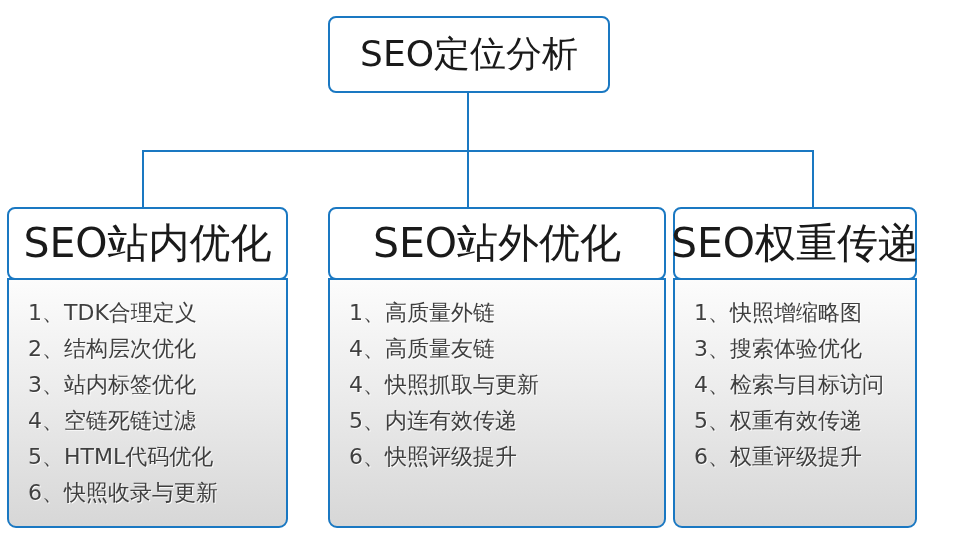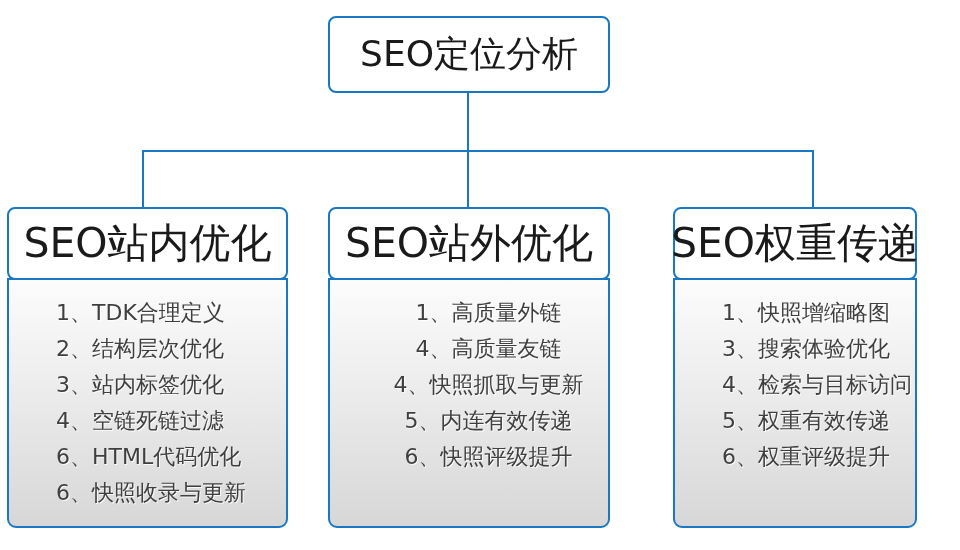--- a/index.html
+++ b/index.html
@@ -42,21 +42,21 @@
     text-align: center;
   }
 
   
   .column {
     position: absolute;
     top: 207px;
     z-index: 2;
   }
   .col-0 { left: 7px;  width: 281px; }
-  .col-1 { left: 328px; width: 282px; text-align: center; }
+  .col-1 { left: 328px; width: 338px; }
   .col-2 { left: 673px; width: 244px; }
 
   .col-header {
     box-sizing: border-box;
     width: 100%;
     height: 73px;
     background: #ffffff;
     border: 2px solid #1a78c2;
     border-radius: 8px;
     display: flex;
@@ -81,21 +81,20 @@
     position: relative;
     z-index: 1;
   }
 
   .list-item {
     font-size: 22px;
     line-height: 36px;
     color: #3f3f3f;
     white-space: nowrap;
     text-shadow: 1px 1px 0 rgba(255,255,255,0.85);
-    margin-left: 28px;
   }
 </style>
 </head>
 <body>
 
 <div id="canvas">
 
   <div class="line v" style="left:467px; top:93px;  height:114px;"></div>
   <div class="line h" style="left:142px; top:150px; width:672px;"></div>
   <div class="line v" style="left:142px; top:150px; height:57px;"></div>
@@ -103,21 +102,21 @@
 
   <div class="root-box">SEO定位分析</div>
 
   <div class="column col-0">
     <div class="col-header">SEO站内优化</div>
     <div class="col-list">
       <div class="list-item">1、TDK合理定义</div>
       <div class="list-item">2、结构层次优化</div>
       <div class="list-item">3、站内标签优化</div>
       <div class="list-item">4、空链死链过滤</div>
-      <div class="list-item">6、HTML代码优化</div>
+      <div class="list-item">5、HTML代码优化</div>
       <div class="list-item">6、快照收录与更新</div>
     </div>
   </div>
 
   <div class="column col-1">
     <div class="col-header">SEO站外优化</div>
     <div class="col-list">
       <div class="list-item">1、高质量外链</div>
       <div class="list-item">4、高质量友链</div>
       <div class="list-item">4、快照抓取与更新</div>

